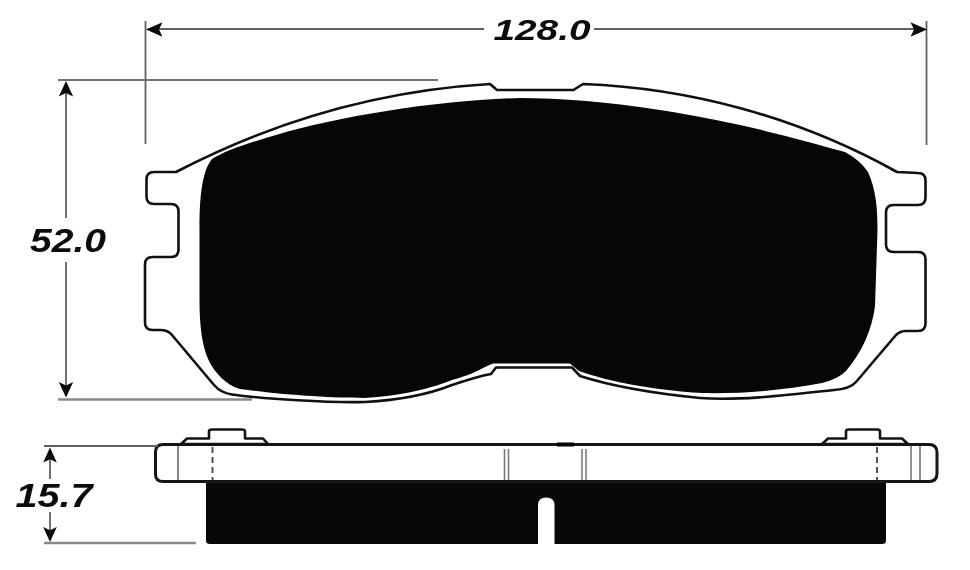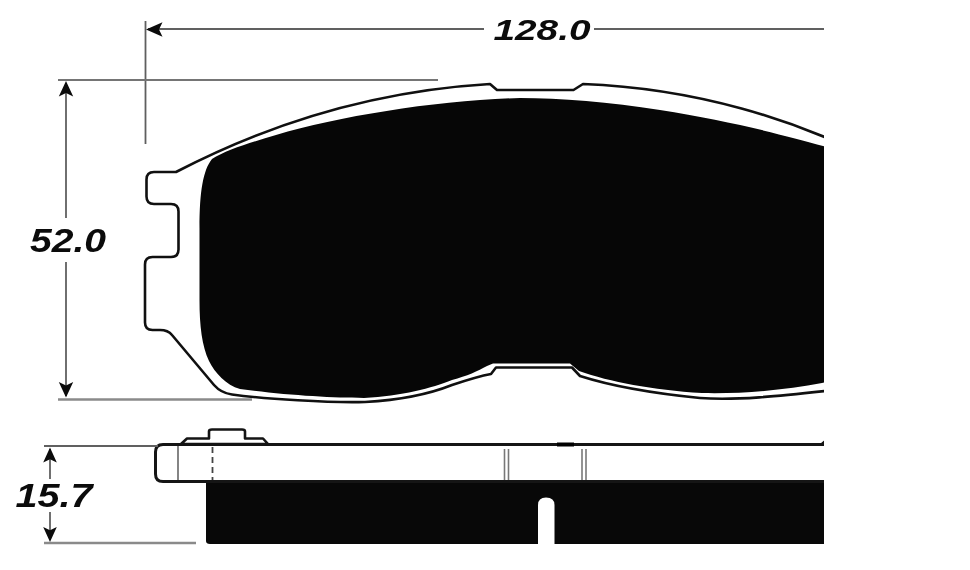--- a/index.html
+++ b/index.html
@@ -1,16 +1,16 @@
 <!DOCTYPE html>
 <html><head>
 <meta charset="utf-8">
 <style>
   html,body{margin:0;padding:0;background:#ffffff;}
-  .wrap{width:824px;height:570px;position:relative;background:#8b5cf6;overflow:hidden;}
+  .wrap{width:970px;height:570px;position:relative;background:#8b5cf6;overflow:hidden;}
   svg{display:block;}
   text{font-family:"Liberation Sans",sans-serif;font-weight:bold;font-style:italic;fill:#0b0b0b;}
 </style>
 </head>
 <body>
 <div class="wrap">
 <svg width="970" height="570" viewBox="0 0 970 570" xmlns="http://www.w3.org/2000/svg">
 
   <rect x="0" y="0" width="970" height="570" fill="#ffffff"></rect>
 

